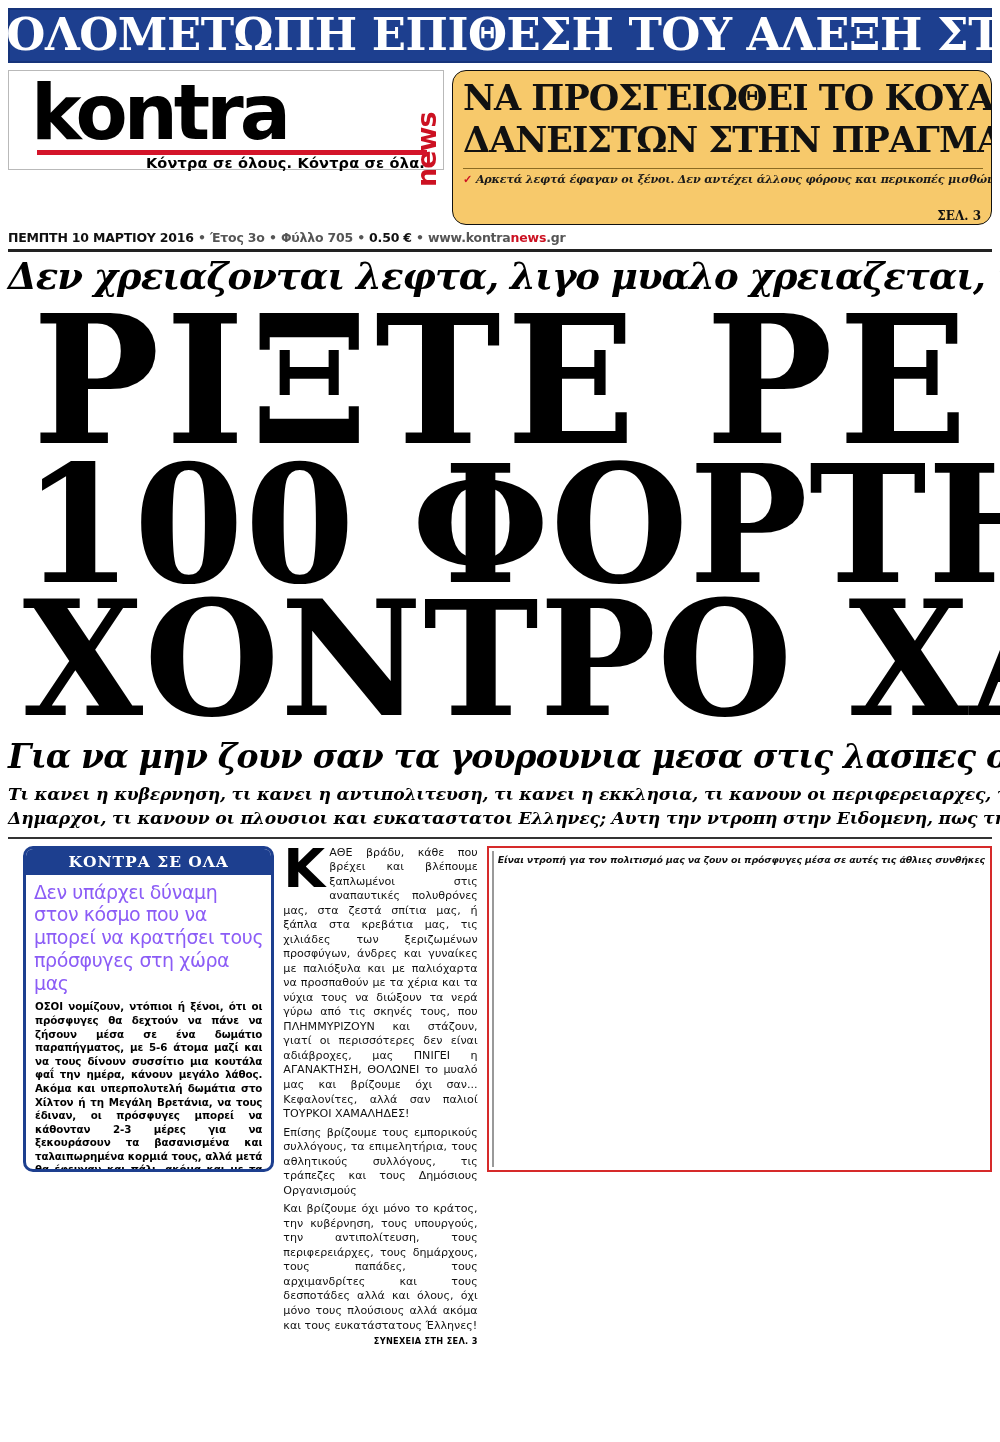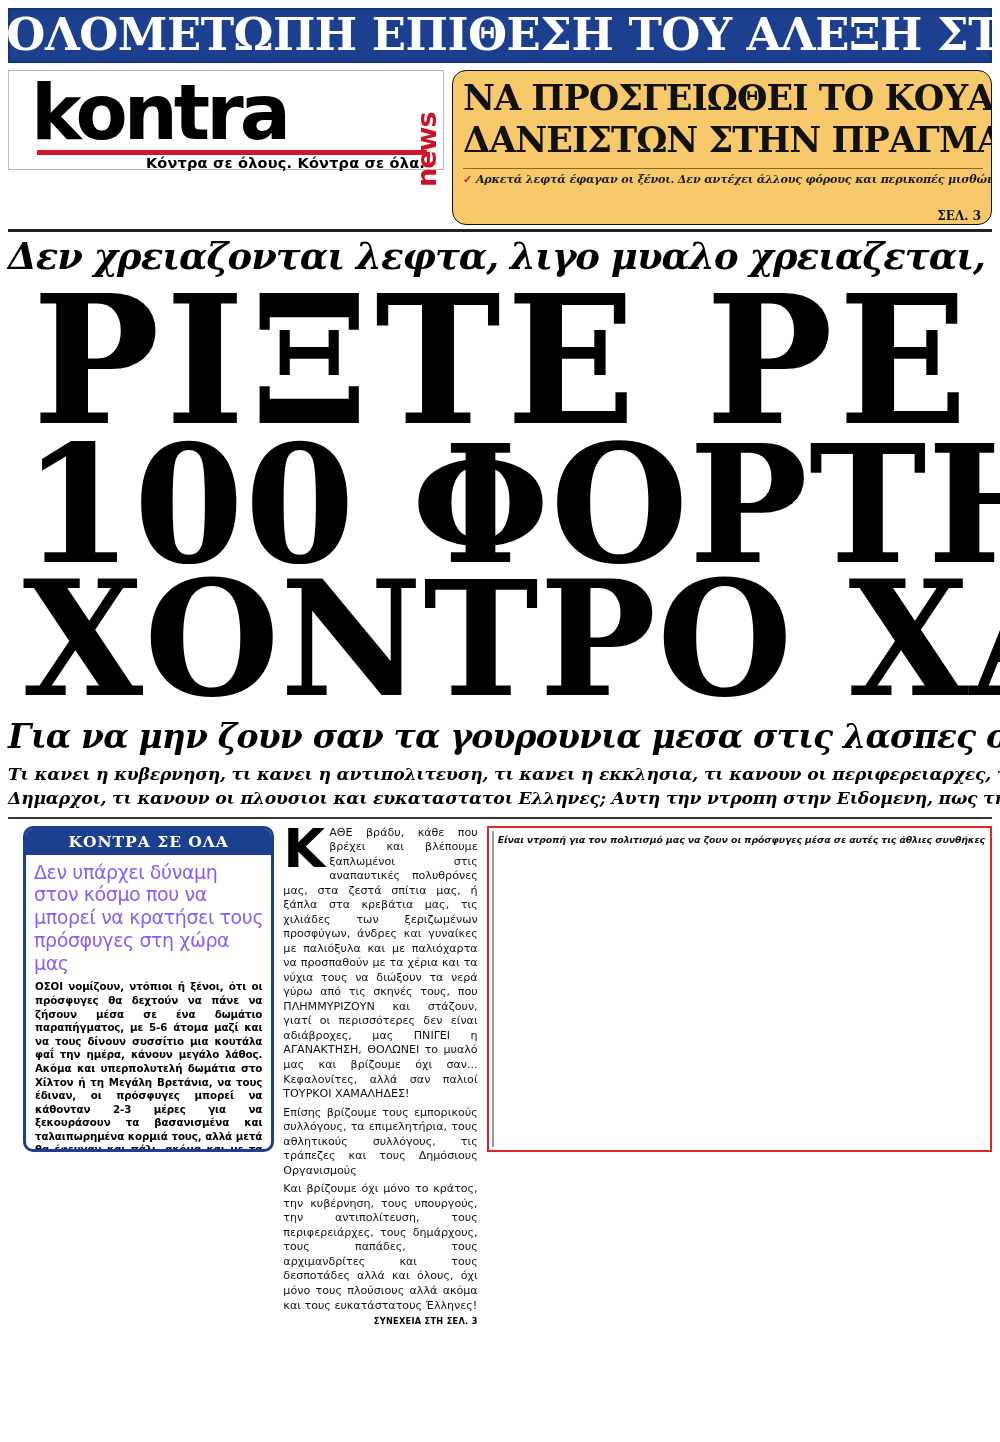--- a/index.html
+++ b/index.html
@@ -340,20 +340,31 @@
     </div>
 
     <div class="promo-box">
       <div class="promo-l1">ΝΑ ΠΡΟΣΓΕΙΩΘΕΙ ΤΟ ΚΟΥΑΡΤΕΤΟ ΤΩΝ</div>
       <div class="promo-l2">ΔΑΝΕΙΣΤΩΝ ΣΤΗΝ ΠΡΑΓΜΑΤΙΚΟΤΗΤΑ</div>
       <div class="promo-sub"><span class="tick">✓</span> <span>Αρκετά λεφτά έφαγαν οι ξένοι. Δεν αντέχει άλλους φόρους και περικοπές μισθών και συντάξεων ο λαός</span></div>
       <div class="promo-page">ΣΕΛ. 3</div>
     </div>
   </div>
 
+  <div class="dateline">
+    <span>ΠΕΜΠΤΗ 10 ΜΑΡΤΙΟΥ 2016</span>
+    <span class="dim">•</span>
+    <span class="dim">Έτος 3ο</span>
+    <span class="dim">•</span>
+    <span class="dim">Φύλλο 705</span>
+    <span class="dim">•</span>
+    <span>0.50 €</span>
+    <span class="dim">•</span>
+    <span class="dim">www.kontra</span><span class="red">news</span><span class="dim">.gr</span>
+  </div>
 
   <div class="hr-thick"></div>
 
   <div class="kicker">Δεν χρειαζονται λεφτα, λιγο μυαλο χρειαζεται, γαμωτο σας !..</div>
   <div class="hl hl1">ΡΙΞΤΕ ΡΕ</div>
   <div class="hl hl2">100 ΦΟΡΤΗΓΑ</div>
   <div class="hl hl3">ΧΟΝΤΡΟ ΧΑΛΙΚΙ</div>
   <div class="subhead">Για να μην ζουν σαν τα γουρουνια μεσα στις λασπες οι προσφυγες</div>
   <div class="deck">
     <div class="deck-line">Τι κανει η κυβερνηση, τι κανει η αντιπολιτευση, τι κανει η εκκλησια, τι κανουν οι περιφερειαρχες, τι κανουν οι</div>

